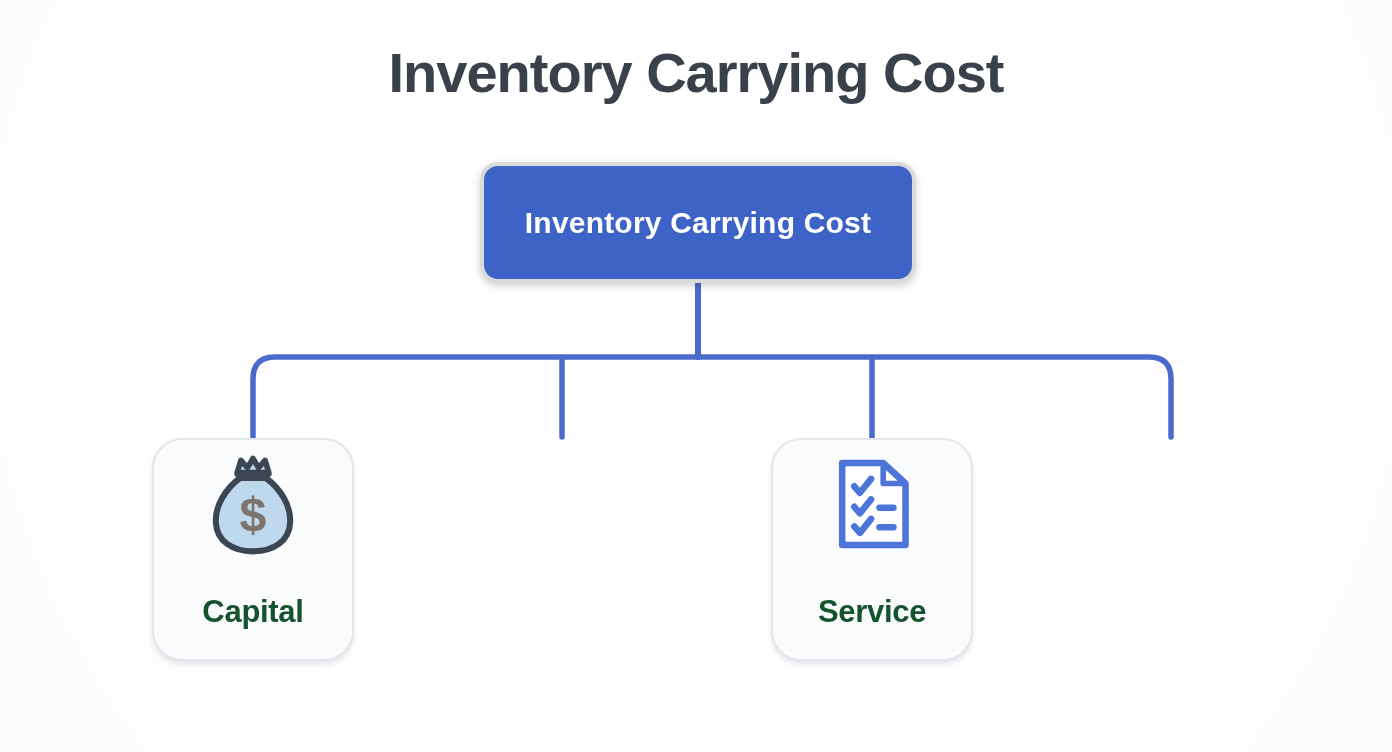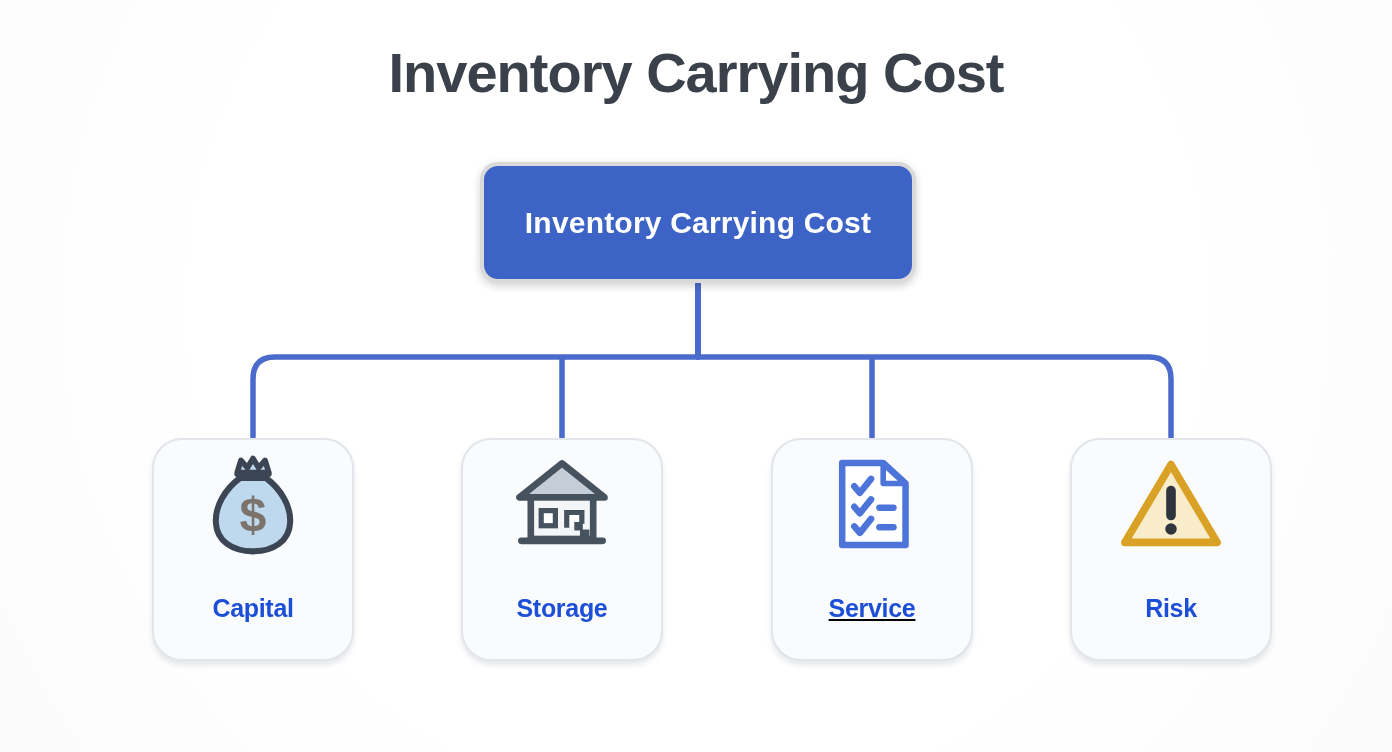--- a/index.html
+++ b/index.html
@@ -67,33 +67,33 @@
     border: 2.5px solid #e2e5ea;
     border-radius: 30px;
     box-shadow: 0 4px 5px rgba(160,165,175,0.25);
     display: flex;
     flex-direction: column;
     align-items: center;
     padding-top: 14px;
   }
   .card-capital { left: 152px; }
   .card-storage { left: 461px; }
-  .card-service { left: 771px; text-decoration: underline; }
+  .card-service { left: 771px; }
   .card-risk    { left: 1070px; }
   .icon-box {
     height: 100px;
     display: flex;
     align-items: center;
     justify-content: center;
   }
   .child-label {
     margin-top: 40px;
-    font-size: 25px;
+    font-size: 31px;
     font-weight: 700;
-    color: #1d4ed8;
+    color: #14532d;
     letter-spacing: -0.3px;
   }
 </style>
 </head>
 <body>
 
 <div class="canvas">
 
   <div class="page-title">Inventory Carrying Cost</div>
 
@@ -116,56 +116,32 @@
       <svg width="94" height="104" viewBox="0 0 100 112">
         <path d="M33,22 L37,9 L44,17 L50,7 L56,17 L63,9 L67,22 Z" fill="#bed8ee" stroke="#3b4554" stroke-width="6" stroke-linejoin="round"></path>
         <path d="M36,28 C20,40 9,58 10,76 C11,96 28,107 50,107 C72,107 89,96 90,76 C91,58 80,40 64,28 Z" fill="#bed8ee" stroke="#3b4554" stroke-width="6.5" stroke-linejoin="round"></path>
         <line x1="33" y1="24" x2="67" y2="24" stroke="#3b4554" stroke-width="6" stroke-linecap="round"></line>
         <text x="50" y="85" text-anchor="middle" font-family="Liberation Sans, sans-serif" font-size="52" font-weight="700" fill="#7c746c">$</text>
       </svg>
     </span>
     <span class="child-label">Capital</span>
   </div>
 
-  <div class="child-card card-storage">
-    <span class="icon-box">
-      <svg width="104" height="94" viewBox="0 0 110 98">
-        <path d="M55,6 L10,42 L100,42 Z" fill="#c5ced8" stroke="#47525f" stroke-width="7" stroke-linejoin="round"></path>
-        <rect x="22" y="42" width="66" height="44" fill="#f3f5f7" stroke="#47525f" stroke-width="7"></rect>
-        <line x1="12" y1="88" x2="98" y2="88" stroke="#47525f" stroke-width="7" stroke-linecap="round"></line>
-        <rect x="33" y="56" width="15" height="16" fill="#ffffff" stroke="#47525f" stroke-width="5.5"></rect>
-        <path d="M60,74 L60,58 L76,58 L76,70" fill="#ffffff" stroke="#47525f" stroke-width="5.5"></path>
-        <rect x="68" y="68" width="9" height="9" fill="#47525f"></rect>
-        <rect x="74" y="76" width="10" height="9" fill="#47525f"></rect>
-      </svg>
-    </span>
-    <span class="child-label">Storage</span>
-  </div>
 
   <div class="child-card card-service">
     <span class="icon-box">
       <svg width="82" height="94" viewBox="0 0 88 100">
         <path d="M12,6 L56,6 L80,28 L80,94 L12,94 Z" fill="#ffffff" stroke="#4d74d9" stroke-width="7" stroke-linejoin="round"></path>
         <path d="M56,6 L56,28 L80,28" fill="none" stroke="#4d74d9" stroke-width="6" stroke-linejoin="round"></path>
         <g fill="none" stroke="#4d74d9" stroke-width="7" stroke-linecap="round" stroke-linejoin="round">
           <path d="M25,31 L31,38 L43,23"></path>
           <path d="M25,53 L31,60 L43,45"></path>
           <path d="M25,74 L31,81 L43,66"></path>
           <line x1="52" y1="54" x2="67" y2="54"></line>
           <line x1="52" y1="75" x2="67" y2="75"></line>
         </g>
       </svg>
     </span>
     <span class="child-label">Service</span>
   </div>
 
-  <div class="child-card card-risk">
-    <span class="icon-box">
-      <svg width="108" height="96" viewBox="0 0 112 100">
-        <path d="M56,9 L104,90 L8,90 Z" fill="#f8ecca" stroke="#d9a125" stroke-width="8" stroke-linejoin="round"></path>
-        <line x1="56" y1="36" x2="56" y2="62" stroke="#2e353d" stroke-width="10" stroke-linecap="round"></line>
-        <circle cx="56" cy="76" r="6" fill="#2e353d"></circle>
-      </svg>
-    </span>
-    <span class="child-label">Risk</span>
-  </div>
 
 </div>
 
 </body></html>

